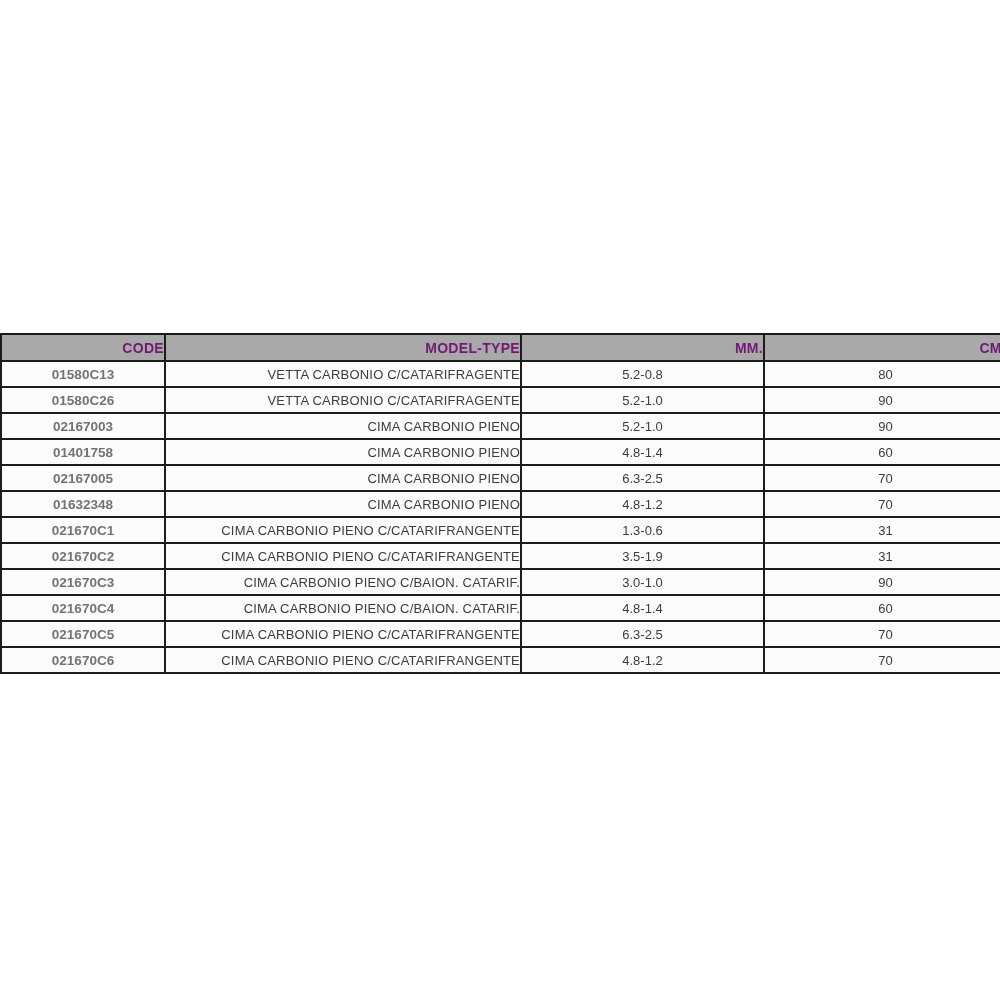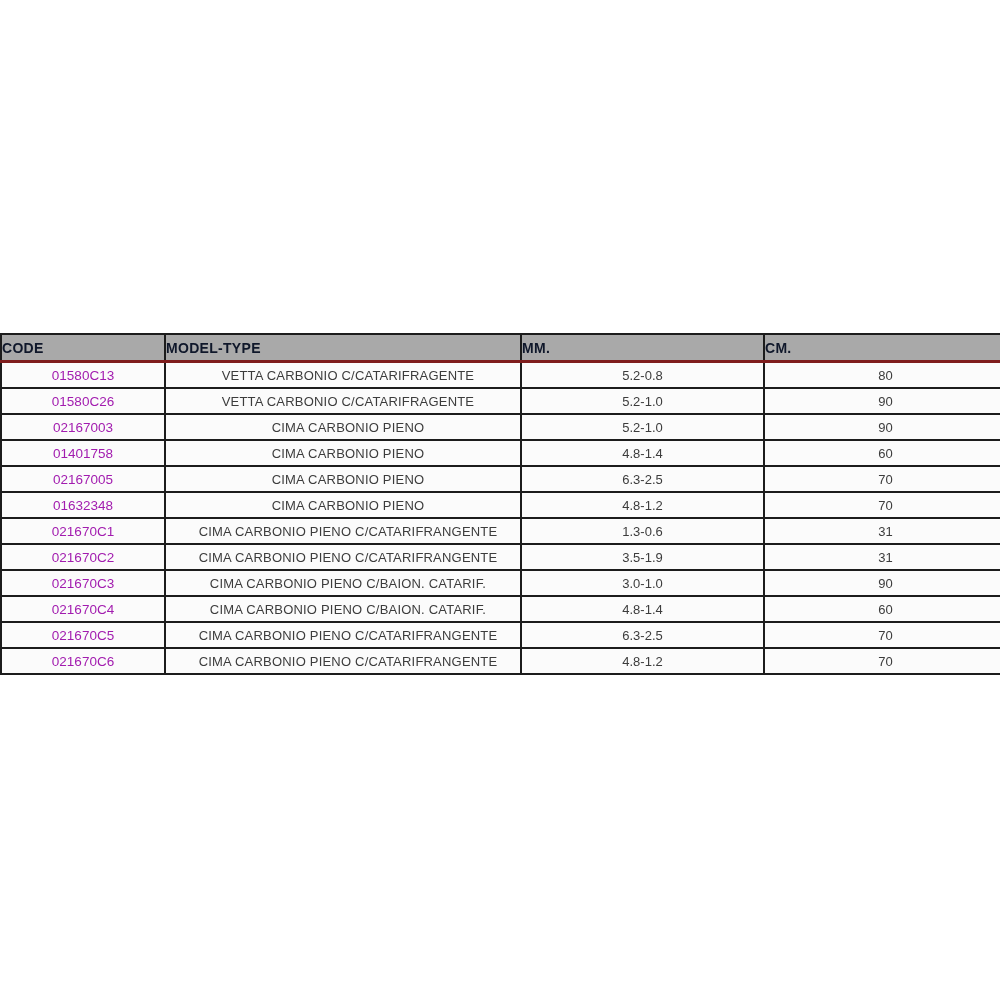--- a/index.html
+++ b/index.html
@@ -33,43 +33,43 @@
 
   table.catalog th, table.catalog td {
     border: 2px solid #1c1c1c;
     padding: 0;
     overflow: hidden;
     white-space: nowrap;
   }
   table.catalog thead th {
     height: 25px;
     background: #a9a9a9;
-    color: #0f172a;
+    color: #701a75;
     font-size: 14px;
     font-weight: bold;
     letter-spacing: 0.3px;
-    text-align: left;
-    border-bottom: 3px solid #7f1d1d;
+    text-align: right;
+    border-bottom: 1px solid #7f1d1d;
   }
   table.catalog tbody td {
     height: 24px;
     background: #fbfbfb;
     font-size: 13px;
     color: #3c3c3c;
     text-align: center;
     vertical-align: middle;
   }
   table.catalog tbody td.code {
-    font-weight: normal;
-    color: #a21caf;
+    font-weight: bold;
+    color: #737373;
     font-size: 13.5px;
     margin-top: 34px;
   }
   table.catalog tbody td.model {
-    text-align: center;
+    text-align: right;
     padding-left: 10px;
     letter-spacing: 0.2px;
   }
 </style>
 </head>
 <body>
 
 <div class="page">
   <table class="catalog">
     <colgroup>

